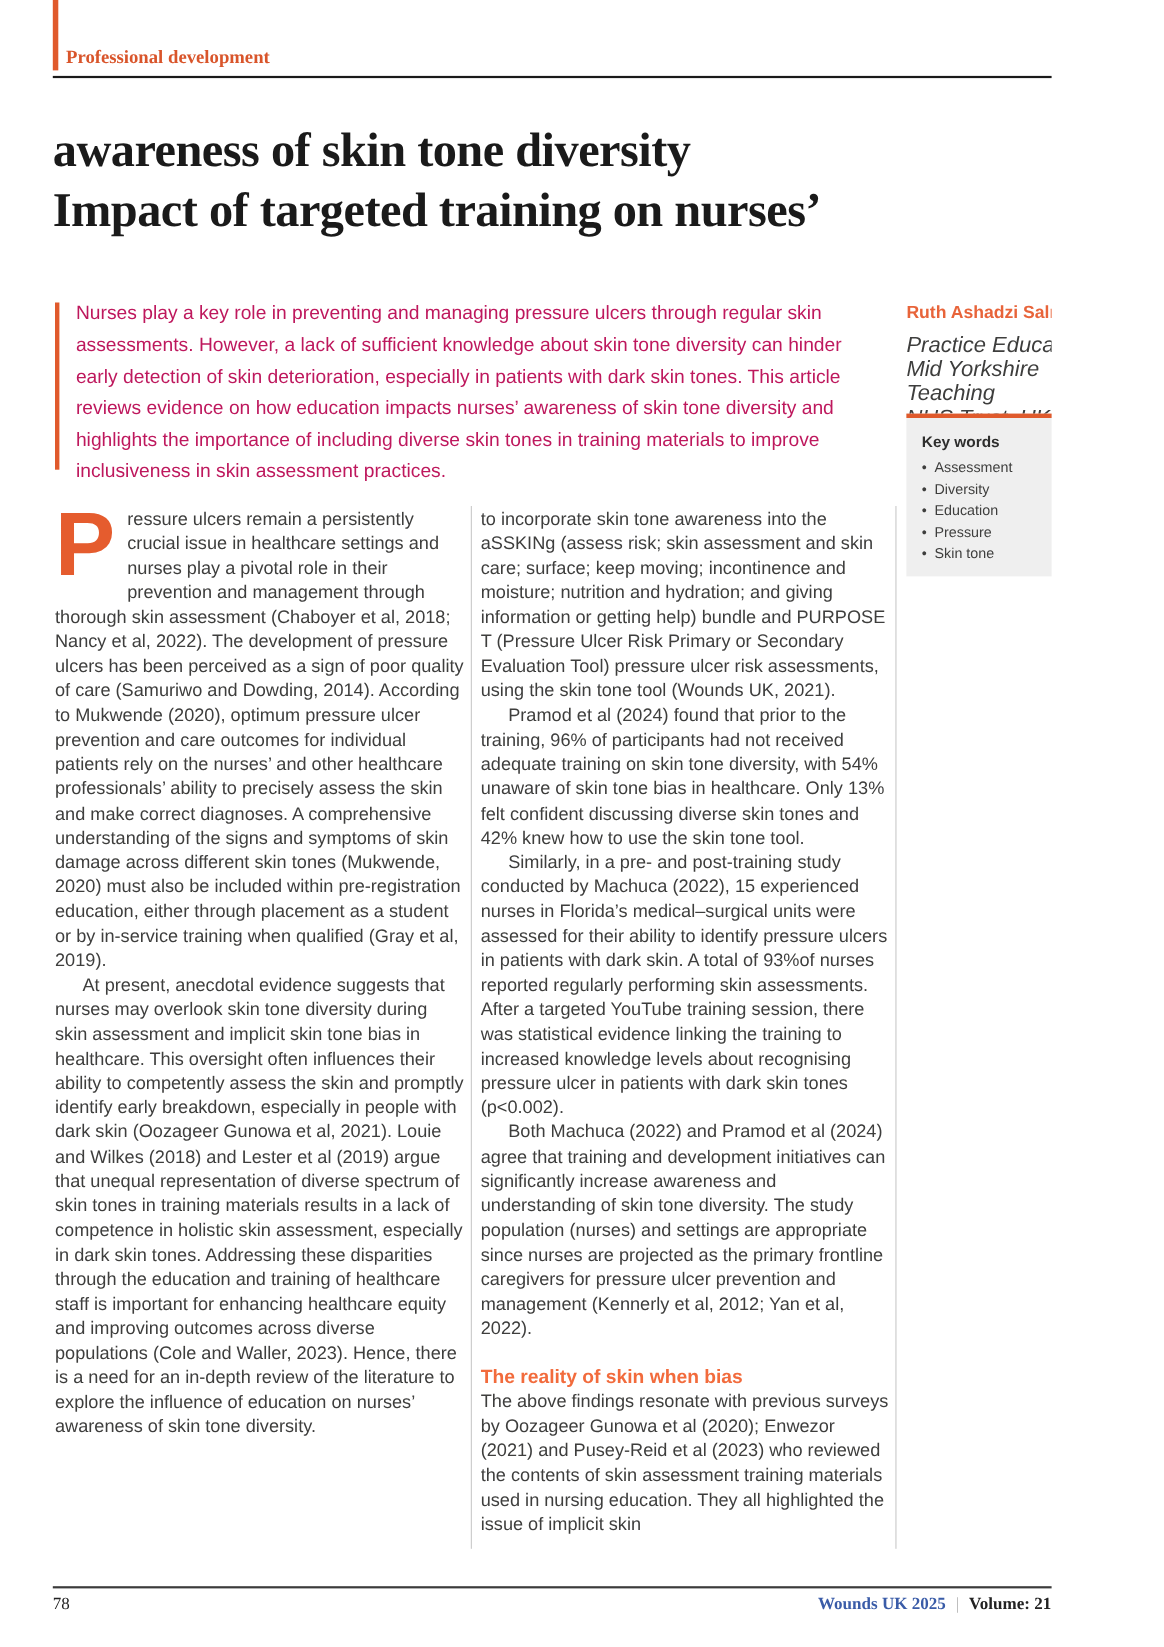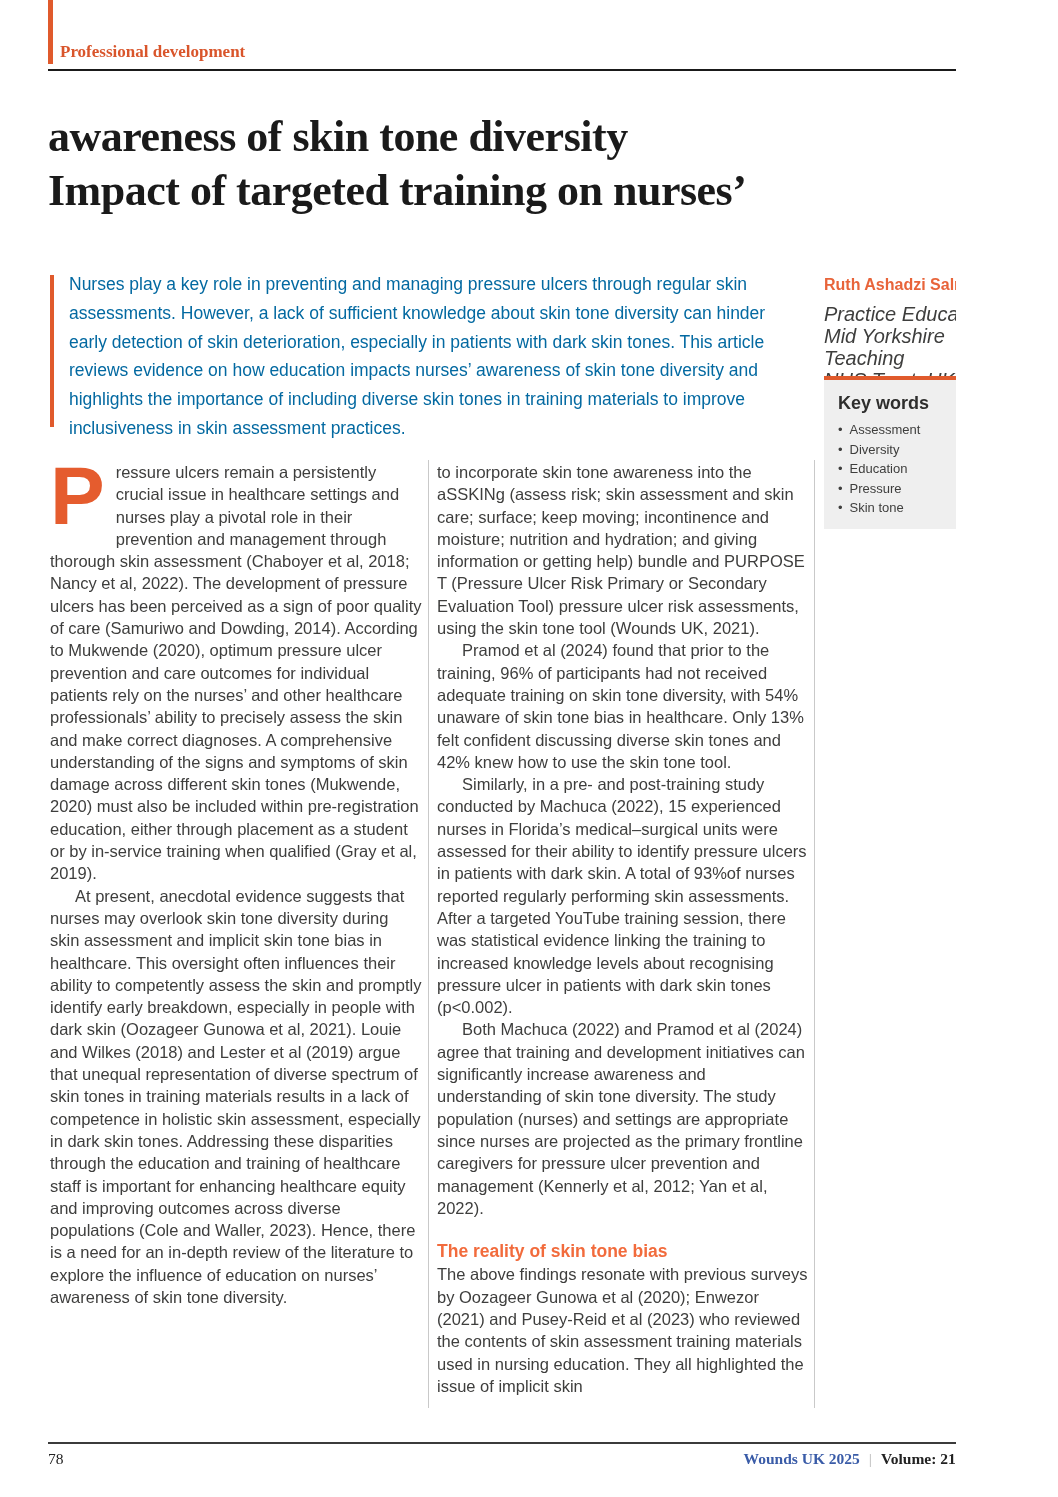--- a/index.html
+++ b/index.html
@@ -35,38 +35,38 @@
   
   .abstract {
     position: absolute; left: 50px; top: 270px; width: 748px;
     display: flex;
   }
   .abstract-bar {
     width: 4px; background: #E05A2C; margin-right: 15px;
     flex: 0 0 4px; height: 152px; margin-top: 5px;
   }
   .abstract-text {
-    font-size: 17.5px; line-height: 28.8px; color: #0369a1; width: 726px;
+    font-size: 17.5px; line-height: 28.8px; color: #be185d; width: 726px;
   }
   
   .author {
     position: absolute; left: 824px; top: 276px; width: 186px;
   }
   .author-name {
     color: #E8643A; font-weight: 700; font-size: 16px; margin-bottom: 9px;
   }
   .author-role { font-style: italic; font-size: 20px; line-height: 22px; color: #3E3E3D; }
   .keywords-box {
     position: absolute; left: 824px; top: 376px; width: 170px;
     box-sizing: border-box;
     border-top: 4px solid #E05A2C;
     background: #EFEFEF;
     padding: 13px 8px 11px 14px;
   }
-  .keywords-title { font-weight: 700; font-size: 18px; color: #2E2E2D; margin-bottom: 6px; }
+  .keywords-title { font-weight: 700; font-size: 14px; color: #2E2E2D; margin-bottom: 6px; }
   .keywords-list { list-style: none; margin: 0; padding: 0; }
   .keywords-item { font-size: 13px; line-height: 19.5px; color: #3E3E3D; display: flex; }
   .keywords-item .bullet { margin-right: 7px; color: #3E3E3D; }
   
   .col-divider { position: absolute; top: 460px; width: 1px; height: 948px; background: #C9C9C9; }
   .divider-1 { left: 428px; }
   .divider-2 { left: 814px; }
   .col {
     position: absolute; top: 461px;
     font-size: 16.5px; line-height: 22.3px; color: #3E3E3D;
@@ -163,21 +163,21 @@
   <div class="col col-left">
     <p><span class="dropcap">P</span><span>ressure ulcers remain a persistently crucial issue in healthcare settings and nurses play a pivotal role in their prevention and management through thorough skin assessment (Chaboyer et al, 2018; Nancy et al, 2022). The development of pressure ulcers has been perceived as a sign of poor quality of care (Samuriwo and Dowding, 2014). According to Mukwende (2020), optimum pressure ulcer prevention and care outcomes for individual patients rely on the nurses’ and other healthcare professionals’ ability to precisely assess the skin and make correct diagnoses. A comprehensive understanding of the signs and symptoms of skin damage across different skin tones (Mukwende, 2020) must also be included within pre-registration education, either through placement as a student or by in-service training when qualified (Gray et al, 2019).</span></p>
     <p class="indent">At present, anecdotal evidence suggests that nurses may overlook skin tone diversity during skin assessment and implicit skin tone bias in healthcare. This oversight often influences their ability to competently assess the skin and promptly identify early breakdown, especially in people with dark skin (Oozageer Gunowa et al, 2021). Louie and Wilkes (2018) and Lester et al (2019) argue that unequal representation of diverse spectrum of skin tones in training materials results in a lack of competence in holistic skin assessment, especially in dark skin tones. Addressing these disparities through the education and training of healthcare staff is important for enhancing healthcare equity and improving outcomes across diverse populations (Cole and Waller, 2023). Hence, there is a need for an in-depth review of the literature to explore the influence of education on nurses’ awareness of skin tone diversity.</p>
   </div>
 
   <div class="col col-right">
     <p>to incorporate skin tone awareness into the aSSKINg (assess risk; skin assessment and skin care; surface; keep moving; incontinence and moisture; nutrition and hydration; and giving information or getting help) bundle and PURPOSE T (Pressure Ulcer Risk Primary or Secondary Evaluation Tool) pressure ulcer risk assessments, using the skin tone tool (Wounds UK, 2021).</p>
     <p class="indent">Pramod et al (2024) found that prior to the training, 96% of participants had not received adequate training on skin tone diversity, with 54% unaware of skin tone bias in healthcare. Only 13% felt confident discussing diverse skin tones and 42% knew how to use the skin tone tool.</p>
     <p class="indent">Similarly, in a pre- and post-training study conducted by Machuca (2022), 15 experienced nurses in Florida’s medical–surgical units were assessed for their ability to identify pressure ulcers in patients with dark skin. A total of 93%of nurses reported regularly performing skin assessments. After a targeted YouTube training session, there was statistical evidence linking the training to increased knowledge levels about recognising pressure ulcer in patients with dark skin tones (p&lt;0.002).</p>
     <p class="indent">Both Machuca (2022) and Pramod et al (2024) agree that training and development initiatives can significantly increase awareness and understanding of skin tone diversity. The study population (nurses) and settings are appropriate since nurses are projected as the primary frontline caregivers for pressure ulcer prevention and management (Kennerly et al, 2012; Yan et al, 2022).</p>
-    <div class="section-heading">The reality of skin tone bias</div>
+    <div class="section-heading">The reality of skin when bias</div>
     <p>The above findings resonate with previous surveys by Oozageer Gunowa et al (2020); Enwezor (2021) and Pusey-Reid et al (2023) who reviewed the contents of skin assessment training materials used in nursing education. They all highlighted the issue of implicit skin</p>
   </div>
 
   <div class="footer-rule"></div>
   <div class="footer">
     <div class="footer-page">78</div>
     <div class="footer-right">
       <span class="footer-journal">Wounds UK 2025</span>
       <span class="footer-sep">|</span>
       <span class="footer-issue">Volume: 21 Issue: 2</span>

